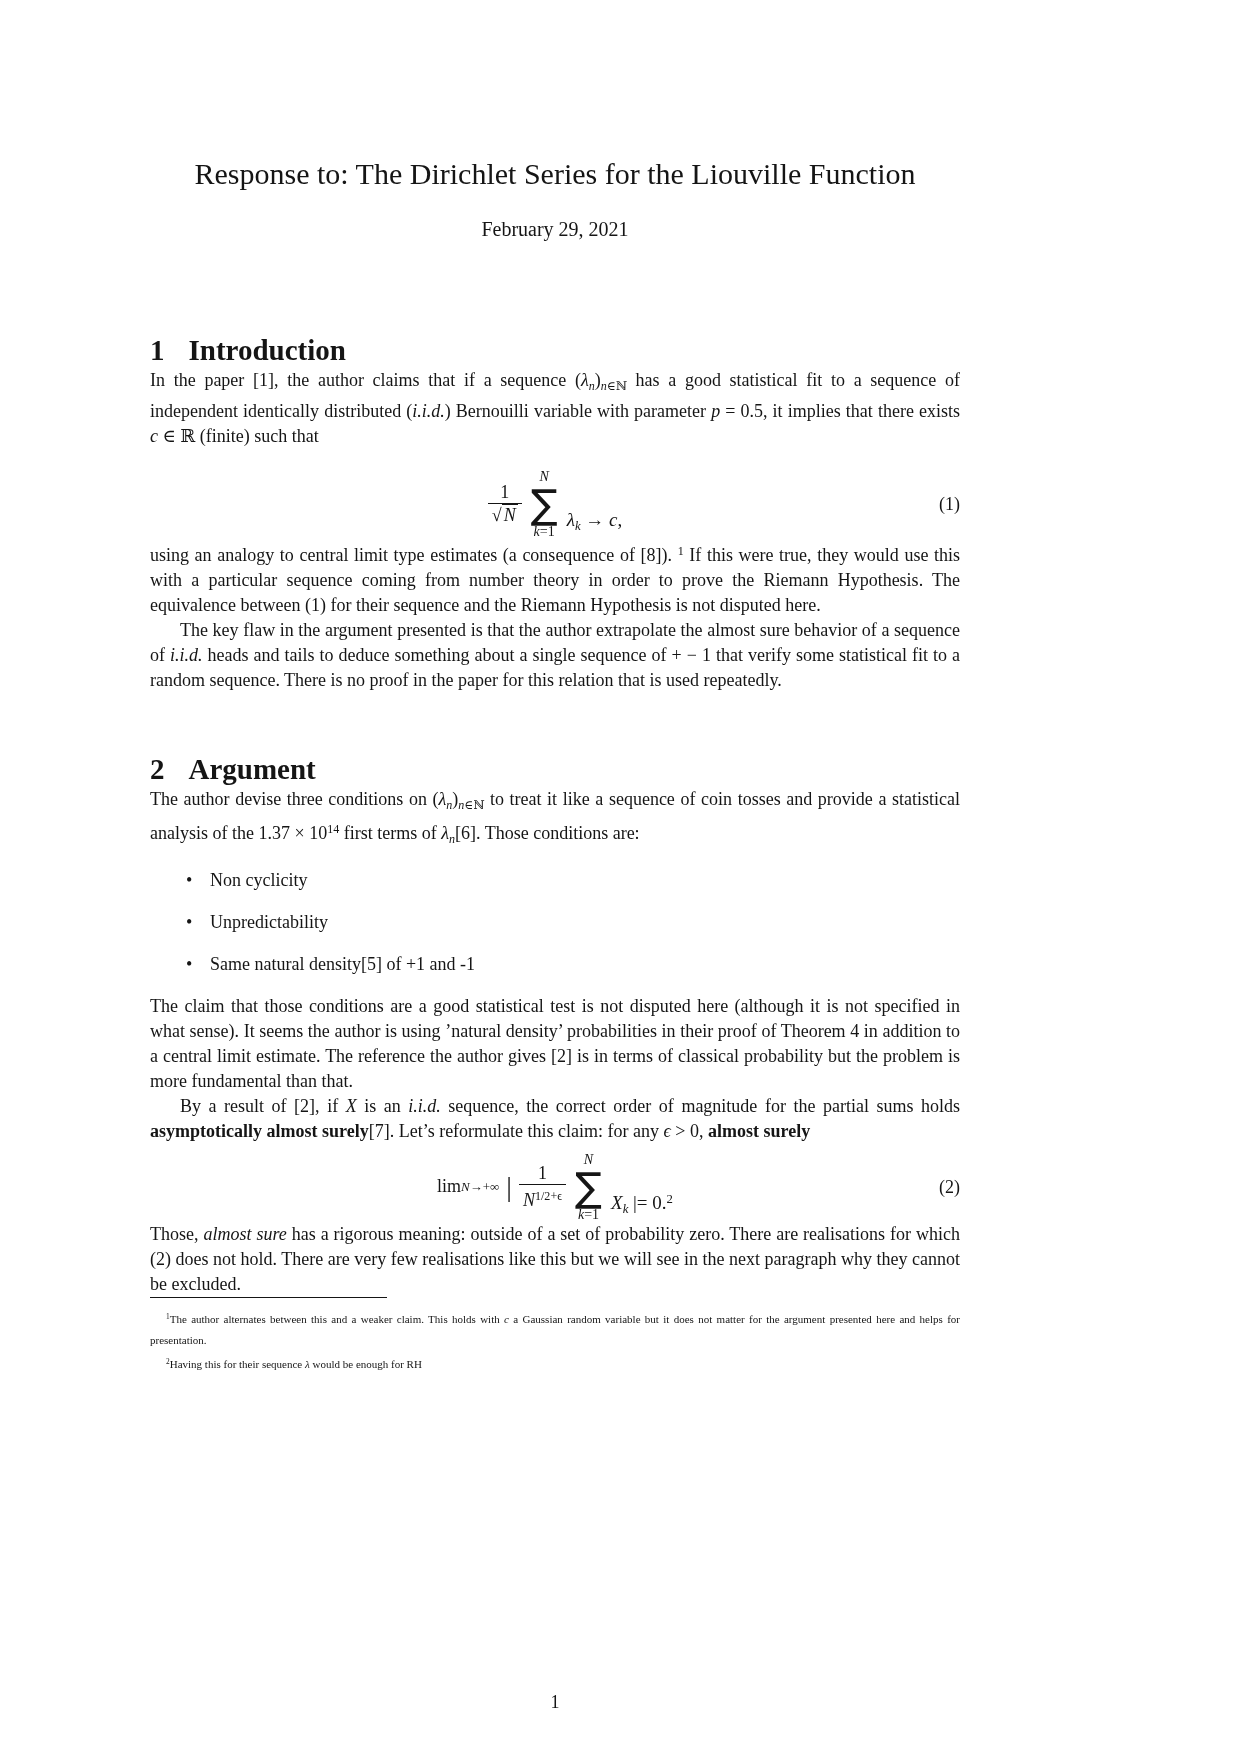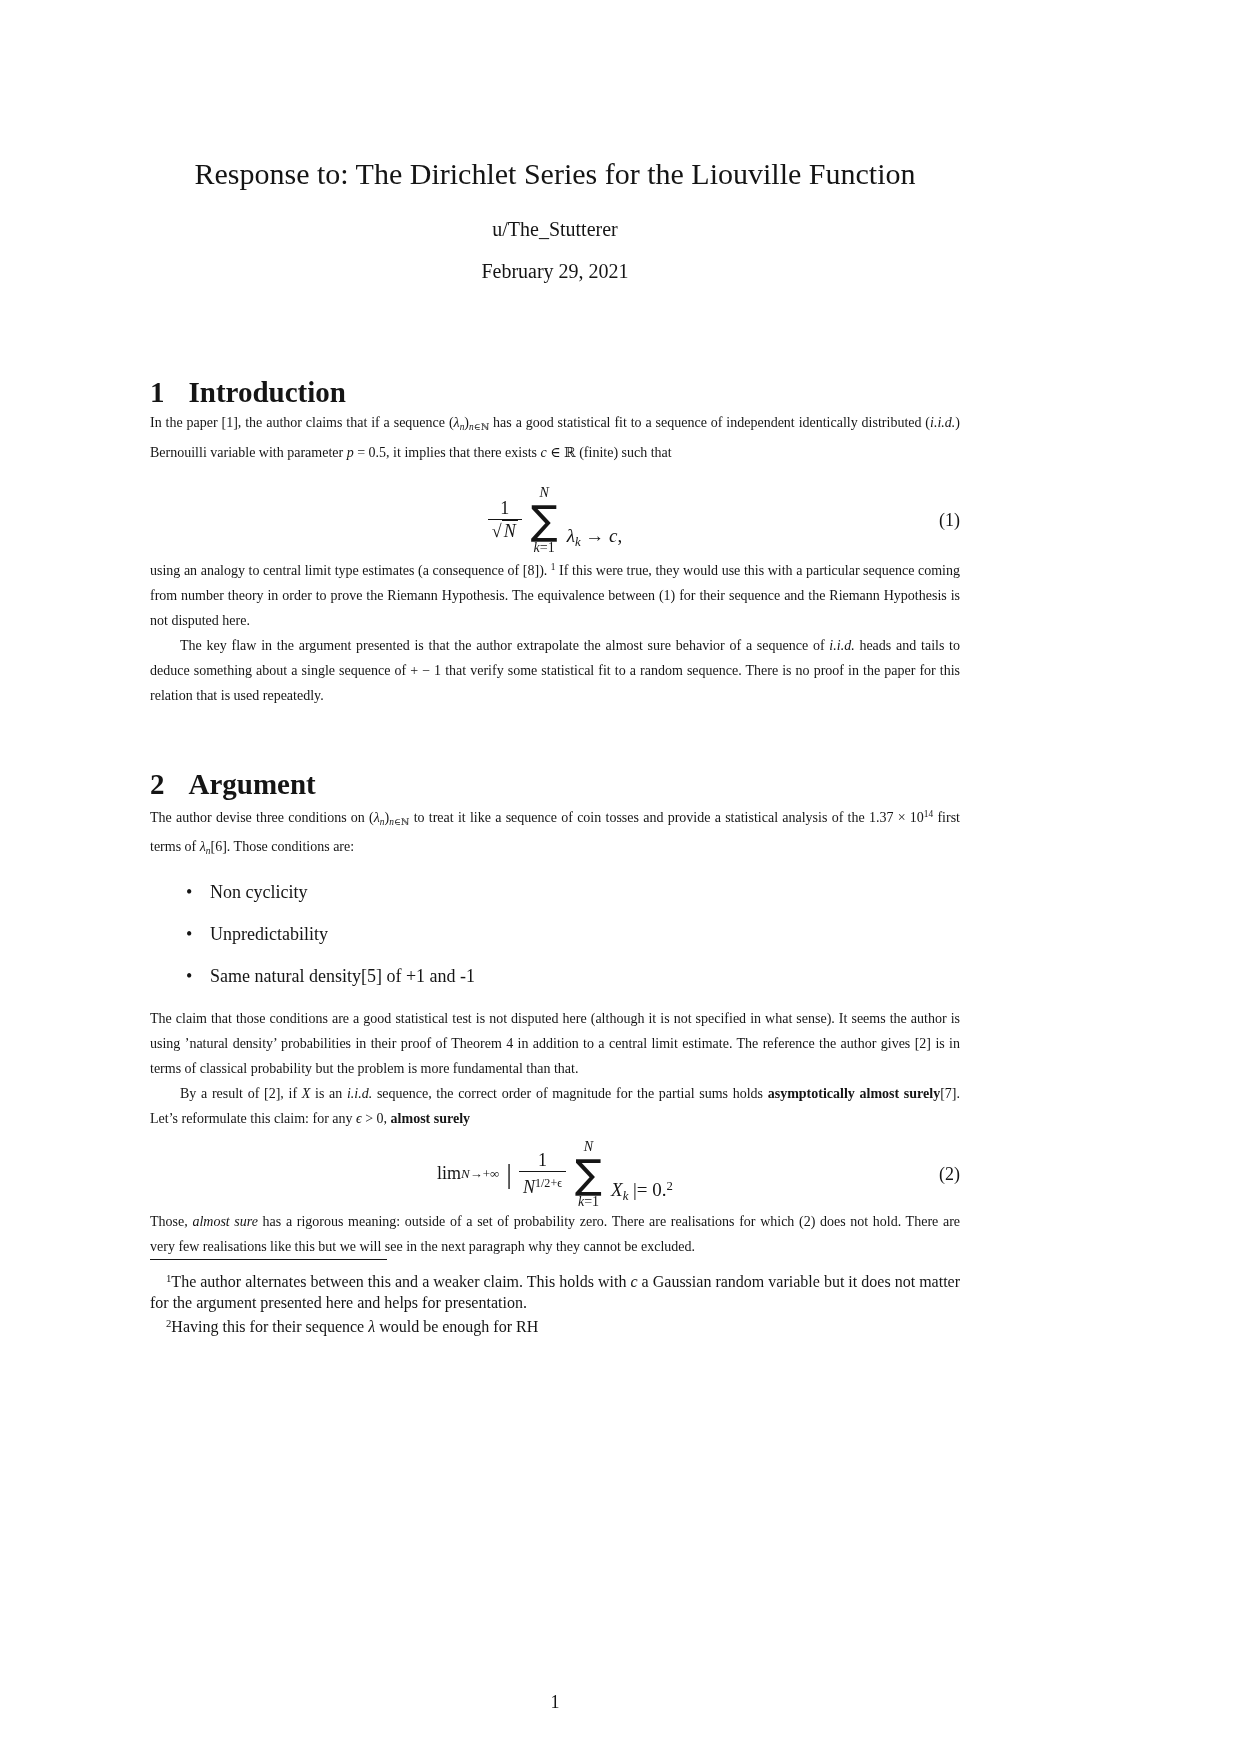--- a/index.html
+++ b/index.html
@@ -8,21 +8,21 @@
     font-family:"Liberation Serif","DejaVu Serif",serif;color:#151515;overflow:hidden;
   }
   .content{position:absolute;left:150px;top:0;width:810px;}
   .title{margin-top:148px;text-align:center;font-size:30px;line-height:52px;font-weight:normal;}
   .byline{margin-top:16px;text-align:center;font-size:20px;line-height:26px;}
   .date{margin-top:16px;text-align:center;font-size:20px;line-height:26px;}
   .section{display:flex;font-size:29px;line-height:36px;font-weight:bold;margin:0;}
   .sec-num{margin-right:24px;}
   .sec1{margin-top:90px;}
   .sec2{margin-top:58px;}
-  p.body{margin:0;font-size:14px;line-height:25px;text-align:justify;}
+  p.body{margin:0;font-size:18px;line-height:25px;text-align:justify;}
   .indent{text-indent:30px;}
   .mt18{margin-top:18px;}
   .mt20{margin-top:20px;}
   .mt16{margin-top:16px;}
   .mt14{margin-top:14px;}
   .mt25{margin-top:25px;}
   .mt8{margin-top:8px;}
   .s-i{font-style:italic;}
   .s-b{font-weight:bold;}
   .s-sub{font-size:67%;vertical-align:-0.3em;font-style:italic;}
@@ -42,35 +42,34 @@
   .eq-tail{font-size:19px;margin-top:36px;}
   .limop{display:inline-flex;align-items:center;font-size:18px;line-height:17px;}
   .lim-sub{font-size:13px;}
   .vbar{font-size:28px;line-height:28px;font-weight:300;}
   
   .blist{list-style:none;margin:16px 0 0 0;padding:0;}
   .blist li{position:relative;padding-left:24px;font-size:18px;line-height:25px;margin-bottom:17px;margin-left:36px;}
   .bullet{position:absolute;left:0;top:0;}
   
   .fnrule{width:237px;border:none;border-top:1.6px solid #151515;height:0;margin:0;}
-  .footnotes{margin-top:8px;font-size:16px;line-height:21px;text-align:justify;}
+  .footnotes{margin-top:8px;font-size:11px;line-height:21px;text-align:justify;}
   .fn{text-indent:16px;margin:0;}
   .pagenum{position:absolute;top:1692px;left:150px;width:810px;text-align:center;font-size:18px;}
 </style>
 </head>
 <body>
 
 <div class="page">
   <div class="content">
 
     <div class="title">
       <div>Response to: The Dirichlet Series for the Liouville Function</div>
     </div>
 
-    <div class="byline">u/The_Stutterer</div>
     <div class="date">February 29, 2021</div>
 
     <h2 class="section sec1">
       <span class="sec-num">1</span>
       <span>Introduction</span>
     </h2>
 
     <p class="body mt18"><span>In the paper [1], the author claims that if a sequence (</span><span class="s-i">λ</span><span class="s-sub">n</span><span>)</span><span class="s-sub">n</span><span class="s-subu">∈ℕ</span><span> has a good statistical fit to a sequence of independent identically distributed (</span><span class="s-i">i.i.d.</span><span>) Bernouilli variable with parameter </span><span class="s-i">p</span><span> = 0.5, it implies that there exists </span><span class="s-i">c</span><span> ∈ ℝ (finite) such that</span></p>
 
     <div class="equation mt20">

